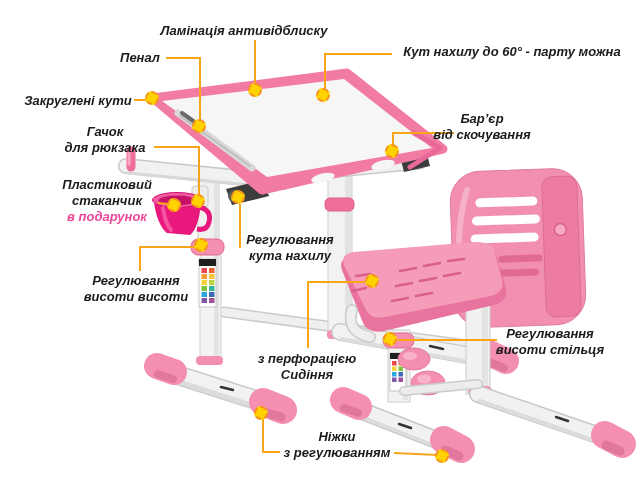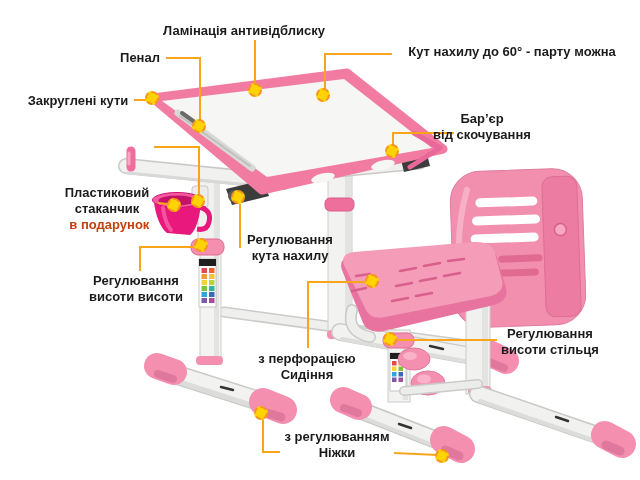--- a/index.html
+++ b/index.html
@@ -1,22 +1,22 @@
 <!DOCTYPE html>
 <html><head>
 <meta charset="utf-8">
 <style>
   html,body{margin:0;padding:0;background:#fff;}
   .stage{position:relative;width:640px;height:480px;background:#ffffff;overflow:hidden;
-         font-family:"Liberation Sans","DejaVu Sans",sans-serif;}
+         font-family:"Liberation Sans","DejaVu Sans",sans-serif;font-style:italic;}
   .art{position:absolute;left:0;top:0;}
   .label{position:absolute;transform:translateX(-50%);text-align:center;
          font-size:13px;font-weight:700;color:#1b1b1b;line-height:16px;white-space:nowrap;}
   .label span{display:block;}
-  .label .hl{color:#c2410c;text-align:right;}
+  .label .hl{color:#ec4899;}
   .dot{position:absolute;width:10px;height:10px;background:#ffd200;
        border:2.5px dashed #f7941d;border-radius:50%;box-sizing:content-box;}
 </style>
 </head>
 <body>
 
 <div class="stage">
 
   <svg class="art" width="640" height="480" viewBox="0 0 640 480">
 
@@ -235,21 +235,25 @@
 
   <div class="label" style="left:244px;top:23px">
     <span>Ламінація антивідблиску</span>
   </div>
   <div class="label" style="left:140px;top:50px">
     <span>Пенал</span>
   </div>
   <div class="label" style="left:78px;top:93px">
     <span>Закруглені кути</span>
   </div>
-  <div class="label" style="left:107px;top:185px">
+  <div class="label" style="left:105px;top:124px">
+    <span>Гачок</span>
+    <span>для рюкзака</span>
+  </div>
+  <div class="label" style="left:107px;top:177px">
     <span>Пластиковий</span>
     <span>стаканчик</span>
     <span class="hl">в подарунок</span>
   </div>
   <div class="label" style="left:136px;top:273px">
     <span>Регулювання</span>
     <span>висоти висоти</span>
   </div>
   <div class="label" style="left:512px;top:44px">
     <span>Кут нахилу до 60° - парту можна</span>
@@ -264,17 +268,17 @@
   </div>
   <div class="label" style="left:550px;top:326px">
     <span>Регулювання</span>
     <span>висоти стільця</span>
   </div>
   <div class="label" style="left:307px;top:351px">
     <span>з перфорацією</span>
     <span>Сидіння</span>
   </div>
   <div class="label" style="left:337px;top:429px">
+    <span>Ніжки</span>
     <span>з регулюванням</span>
-    <span>Ніжки</span>
   </div>
 
 </div>
 
 </body></html>

